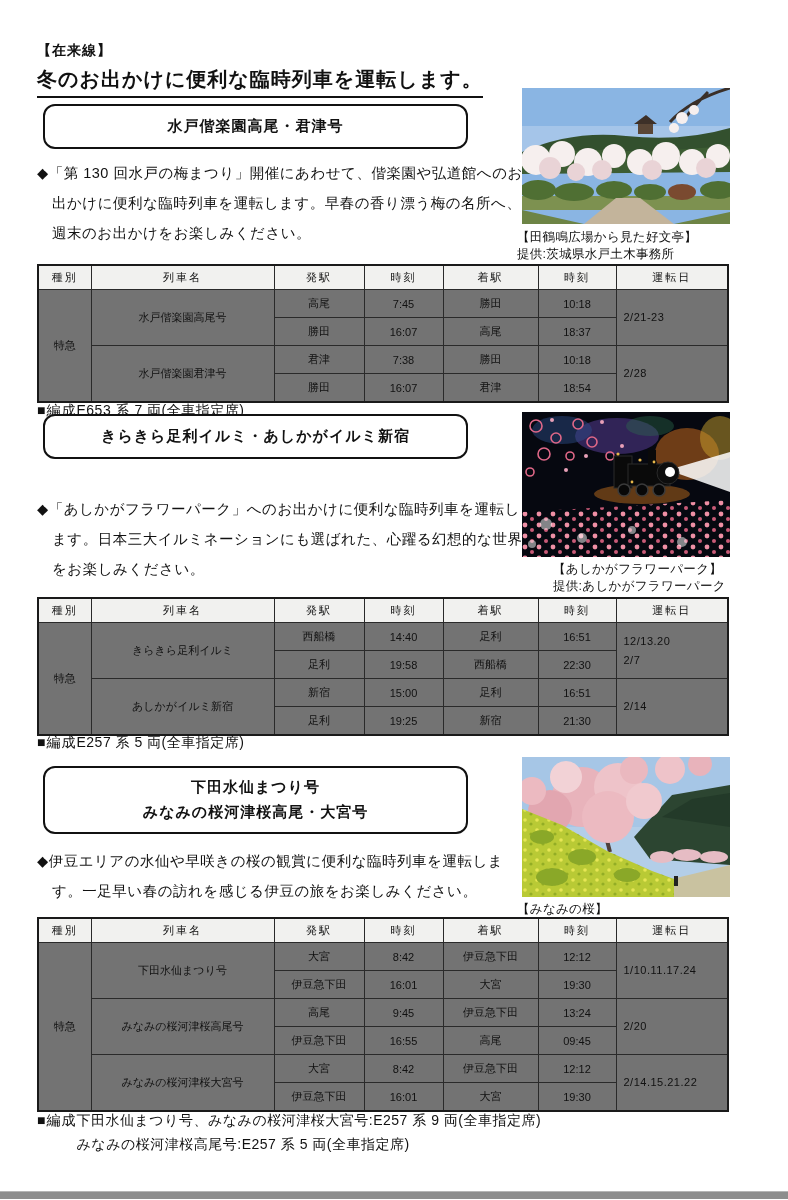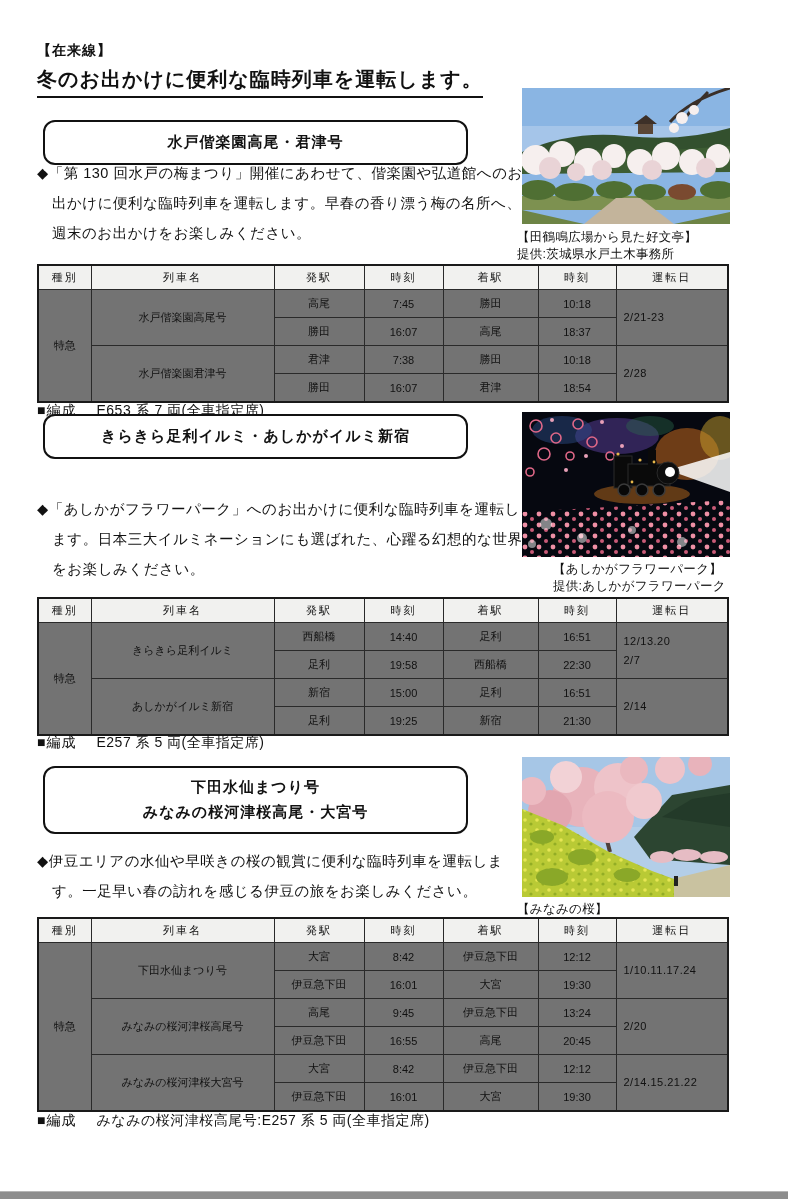--- a/index.html
+++ b/index.html
@@ -15,21 +15,21 @@
   .headline{left:37px;top:66px;font-size:20px;font-weight:bold;letter-spacing:1px;
     border-bottom:2px solid #111;padding-bottom:3px;}
 
   
   .title-box{
     left:43px;width:425px;border:2.5px solid #111;border-radius:12px;
     display:flex;flex-direction:column;align-items:center;justify-content:center;
     font-size:15px;font-weight:bold;letter-spacing:1px;text-align:center;
     background:#fff;box-sizing:border-box;line-height:1.65;
   }
-  .box1{top:104px;height:45px;margin-top:16px;}
+  .box1{top:104px;height:45px;}
   .box2{top:414px;height:45px;}
   .box3{top:766px;height:68px;}
 
   
   .desc{
     left:37px;width:474px;font-size:14.5px;line-height:30px;
     padding-left:15px;text-indent:-15px;letter-spacing:0.5px;
   }
   .desc1{top:158px;}
   .desc2{top:494px;}
@@ -57,21 +57,21 @@
   }
   table.tt th{height:23px;background:var(--table-header-bg,#f1f1ef);font-weight:normal;letter-spacing:2px;}
   table.tt td{height:27px;}
   table.tt td.dates{text-align:left;padding-left:7px;white-space:pre-line;line-height:19px;letter-spacing:0.5px;}
   .tt-wrap1{left:37px;top:264px;}
   .tt-wrap2{left:37px;top:597px;}
   .tt-wrap3{left:37px;top:917px;}
 
   
   .formation{left:37px;font-size:14px;line-height:24px;display:flex;}
-  .formation .flabel{flex:0 0 auto;margin-right:20px;letter-spacing:1px;text-align:center;}
+  .formation .flabel{flex:0 0 auto;margin-right:0;letter-spacing:1px;text-align:center;}
   .formation .flines{letter-spacing:0.5px;}
   .form1{top:398px;}
   .form2{top:730px;}
   .form3{top:1108px;}
 
   
   .bottom-bar{left:0;top:1191px;width:788px;height:7px;
     background:var(--bottom-bar,#8d8d8d);border-top:1px solid #b5b5b5;}
 </style>
 </head>
@@ -410,21 +410,21 @@
       <td>高尾</td>
       <td>9:45</td>
       <td>伊豆急下田</td>
       <td>13:24</td>
       <td rowspan="2" class="dates">2/20</td>
     </tr>
     <tr>
       <td>伊豆急下田</td>
       <td>16:55</td>
       <td>高尾</td>
-      <td>20:45</td>
+      <td>09:45</td>
     </tr>
     <tr>
       <td rowspan="2">みなみの桜河津桜大宮号</td>
       <td>大宮</td>
       <td>8:42</td>
       <td>伊豆急下田</td>
       <td>12:12</td>
       <td rowspan="2" class="dates">2/14.15.21.22</td>
     </tr>
     <tr>
@@ -432,17 +432,18 @@
       <td>16:01</td>
       <td>大宮</td>
       <td>19:30</td>
     </tr>
   </tbody>
     </table>
 </div>
 <div class="abs formation form3">
   <span class="flabel">■編成</span>
   <span class="flines">
+    <div>下田水仙まつり号、みなみの桜河津桜大宮号:E257 系 9 両(全車指定席)</div>
     <div>みなみの桜河津桜高尾号:E257 系 5 両(全車指定席)</div>
   </span>
 </div>
 
 <div class="abs bottom-bar"></div>
 
 </body></html>

